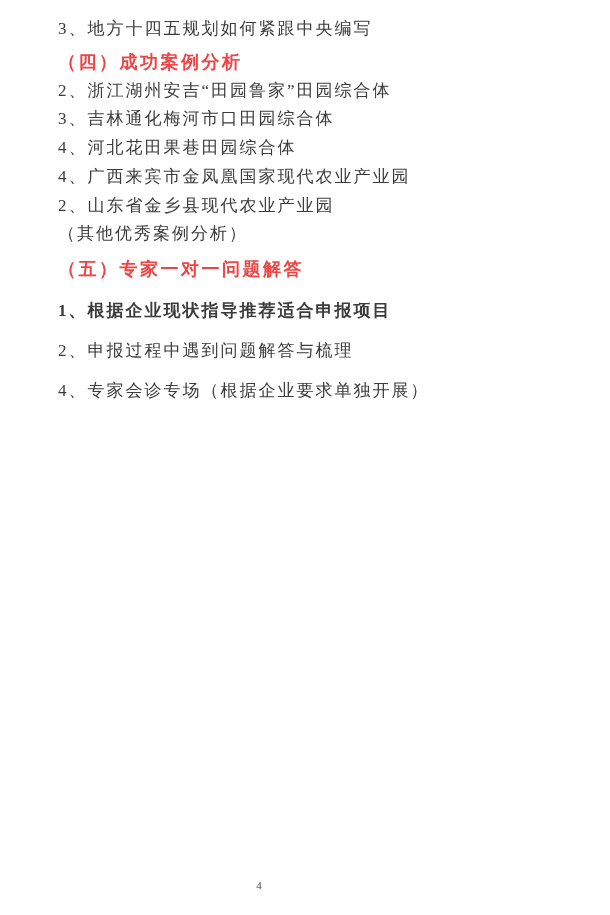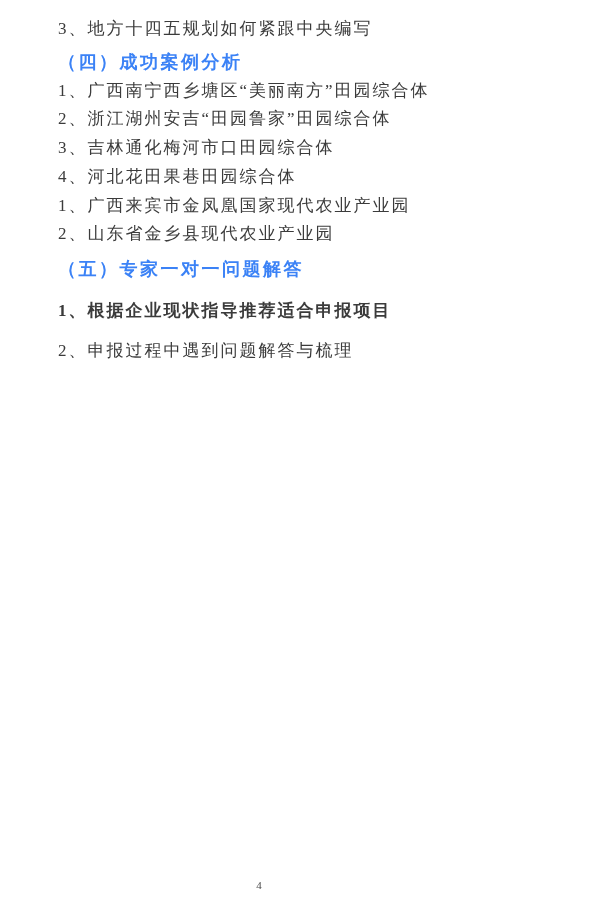--- a/index.html
+++ b/index.html
@@ -31,21 +31,21 @@
     line-height: 28.7px;
     letter-spacing: 2px;
     color: #3b3b3b;
     white-space: nowrap;
   }
   .heading {
     font-size: 18px;
     line-height: 29px;
     font-weight: bold;
     letter-spacing: 2.5px;
-    color: #3b82f6;
+    color: #ef4444;
     white-space: nowrap;
   }
   .h4 { margin-top: 4px; }
   .h5 { margin-top: 6px; }
   .s5-item { line-height: 40px; }
   .s5-first { margin-top: 7px; font-weight: bold; }
   .footer {
     position: absolute;
     left: 0;
     right: 0;
@@ -59,28 +59,29 @@
 </head>
 <body>
 
 <div class="page">
   <div class="doc">
 
     <div class="body-line">3、地方十四五规划如何紧跟中央编写</div>
 
     <div class="heading h4">（四）成功案例分析</div>
 
-    <div class="body-line">1、广西南宁西乡塘区“美丽南方”田园综合体</div>
     <div class="body-line">2、浙江湖州安吉“田园鲁家”田园综合体</div>
     <div class="body-line">3、吉林通化梅河市口田园综合体</div>
     <div class="body-line">4、河北花田果巷田园综合体</div>
-    <div class="body-line">1、广西来宾市金凤凰国家现代农业产业园</div>
+    <div class="body-line">4、广西来宾市金凤凰国家现代农业产业园</div>
     <div class="body-line">2、山东省金乡县现代农业产业园</div>
+    <div class="body-line">（其他优秀案例分析）</div>
 
     <div class="heading h5">（五）专家一对一问题解答</div>
 
     <div class="body-line s5-item s5-first">1、根据企业现状指导推荐适合申报项目</div>
     <div class="body-line s5-item">2、申报过程中遇到问题解答与梳理</div>
+    <div class="body-line s5-item">4、专家会诊专场（根据企业要求单独开展）</div>
 
   </div>
 
   <div class="footer">4</div>
 </div>
 
 </body></html>

